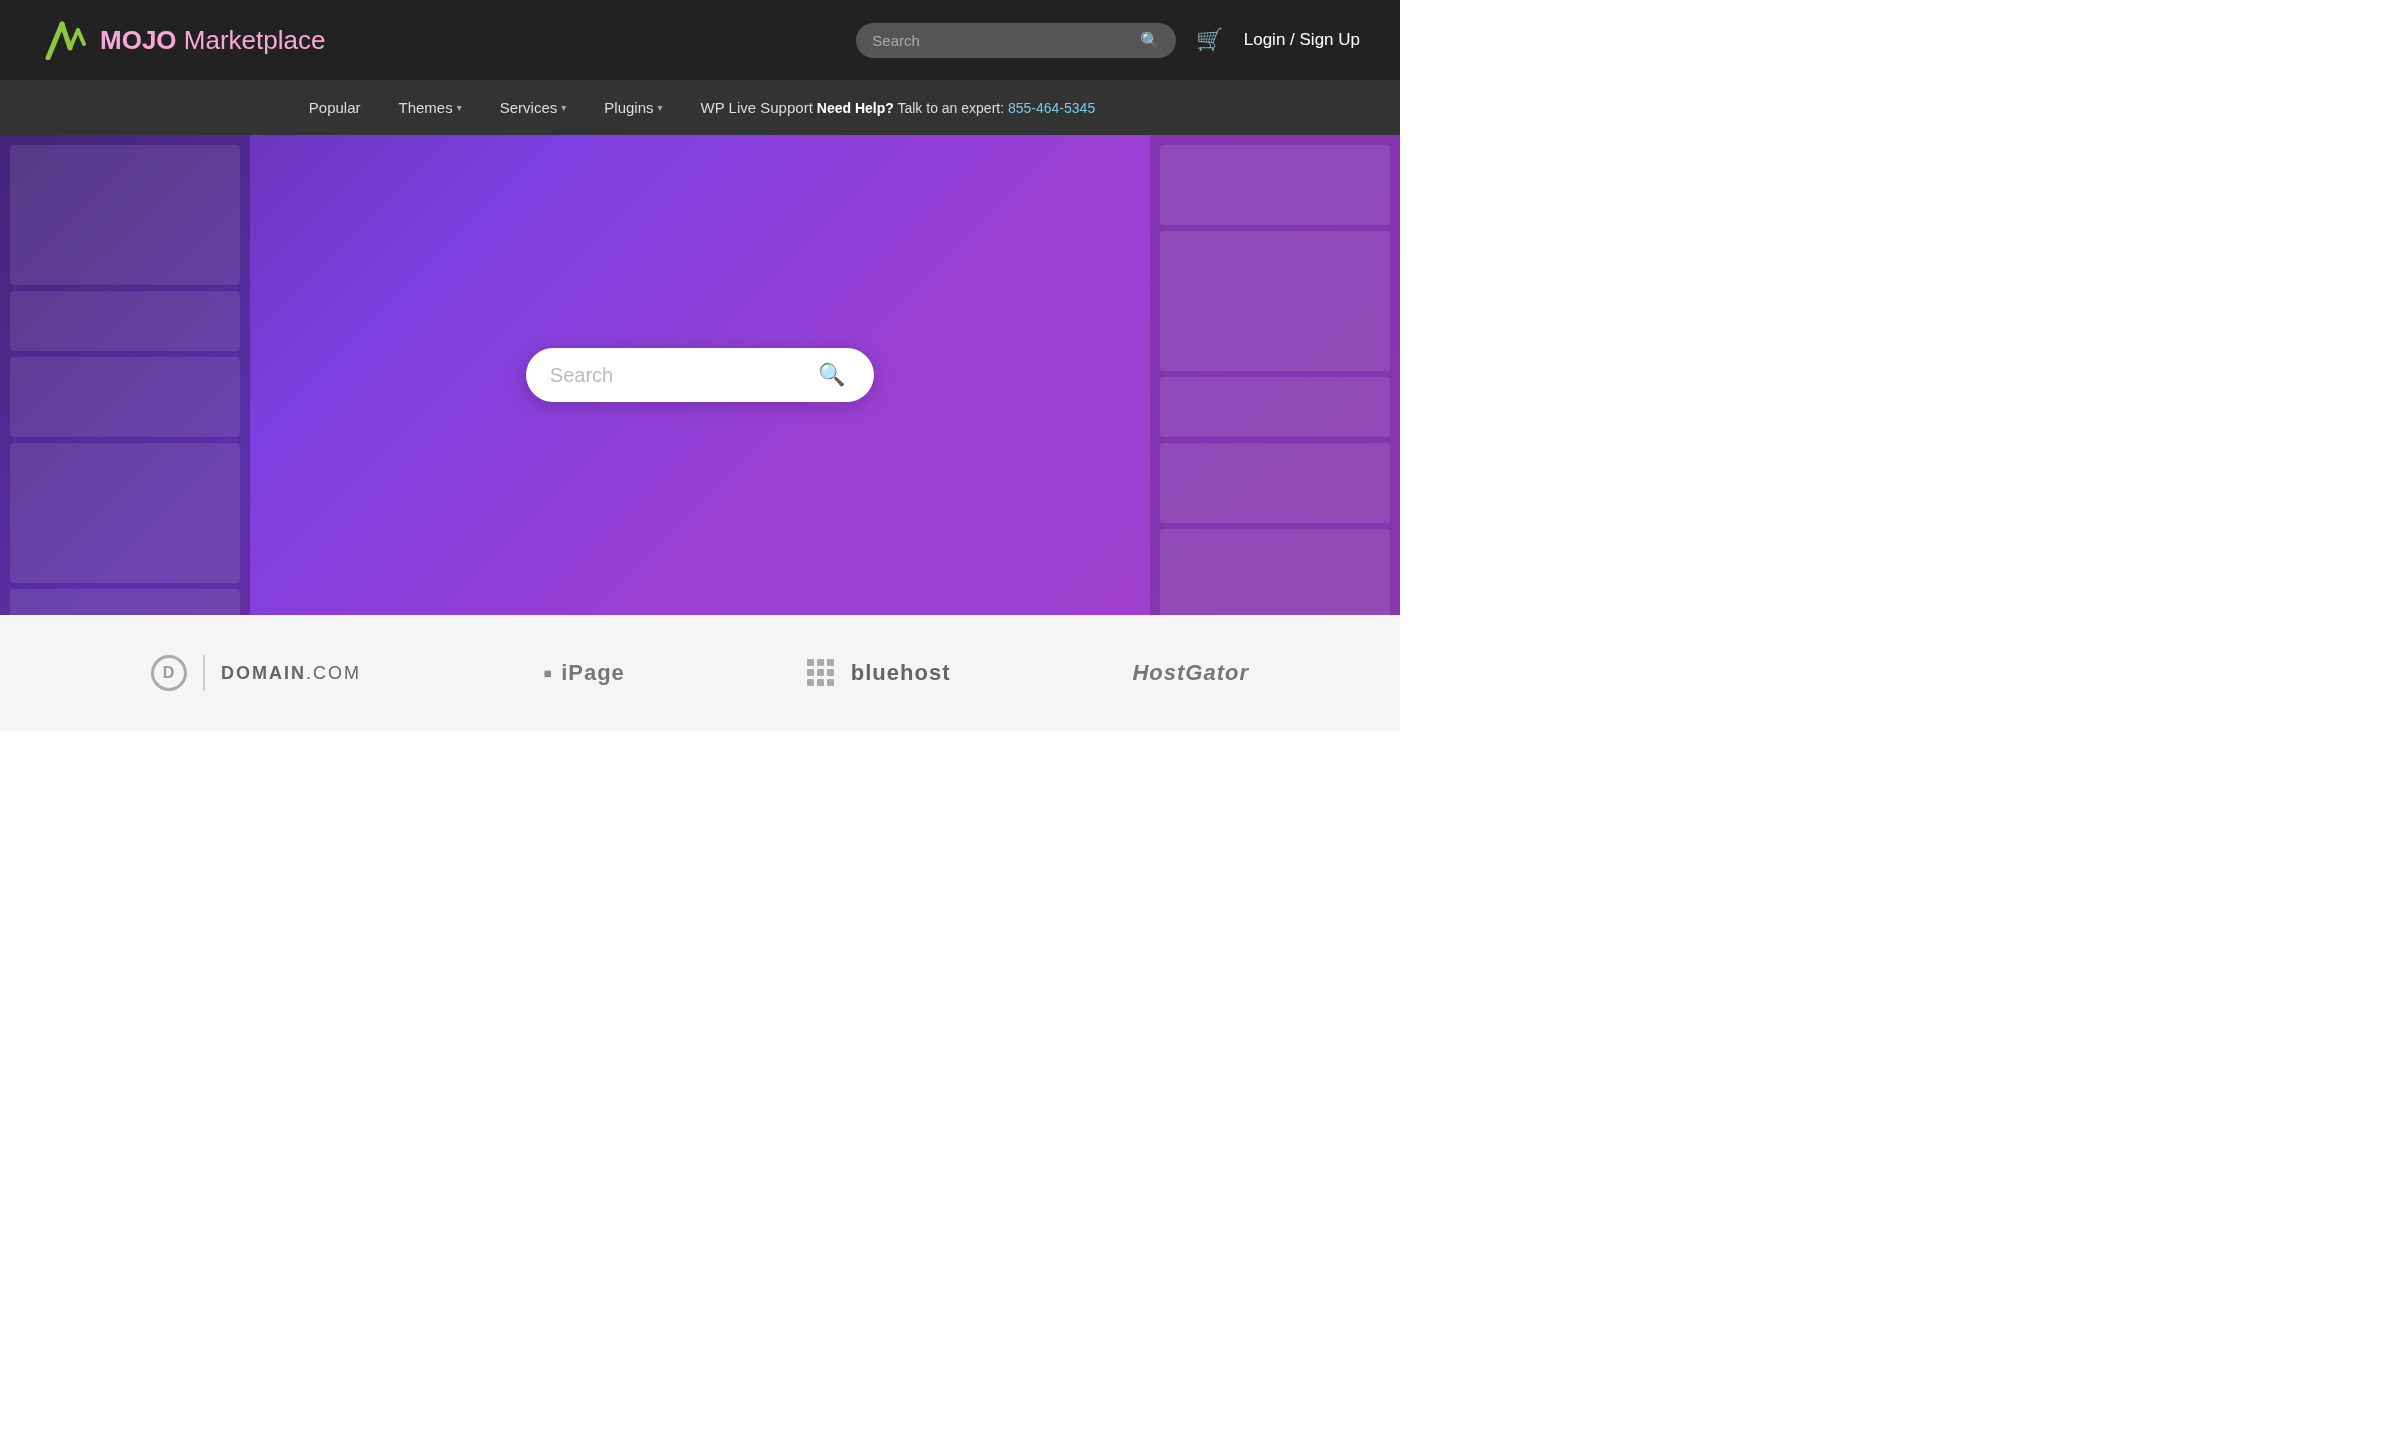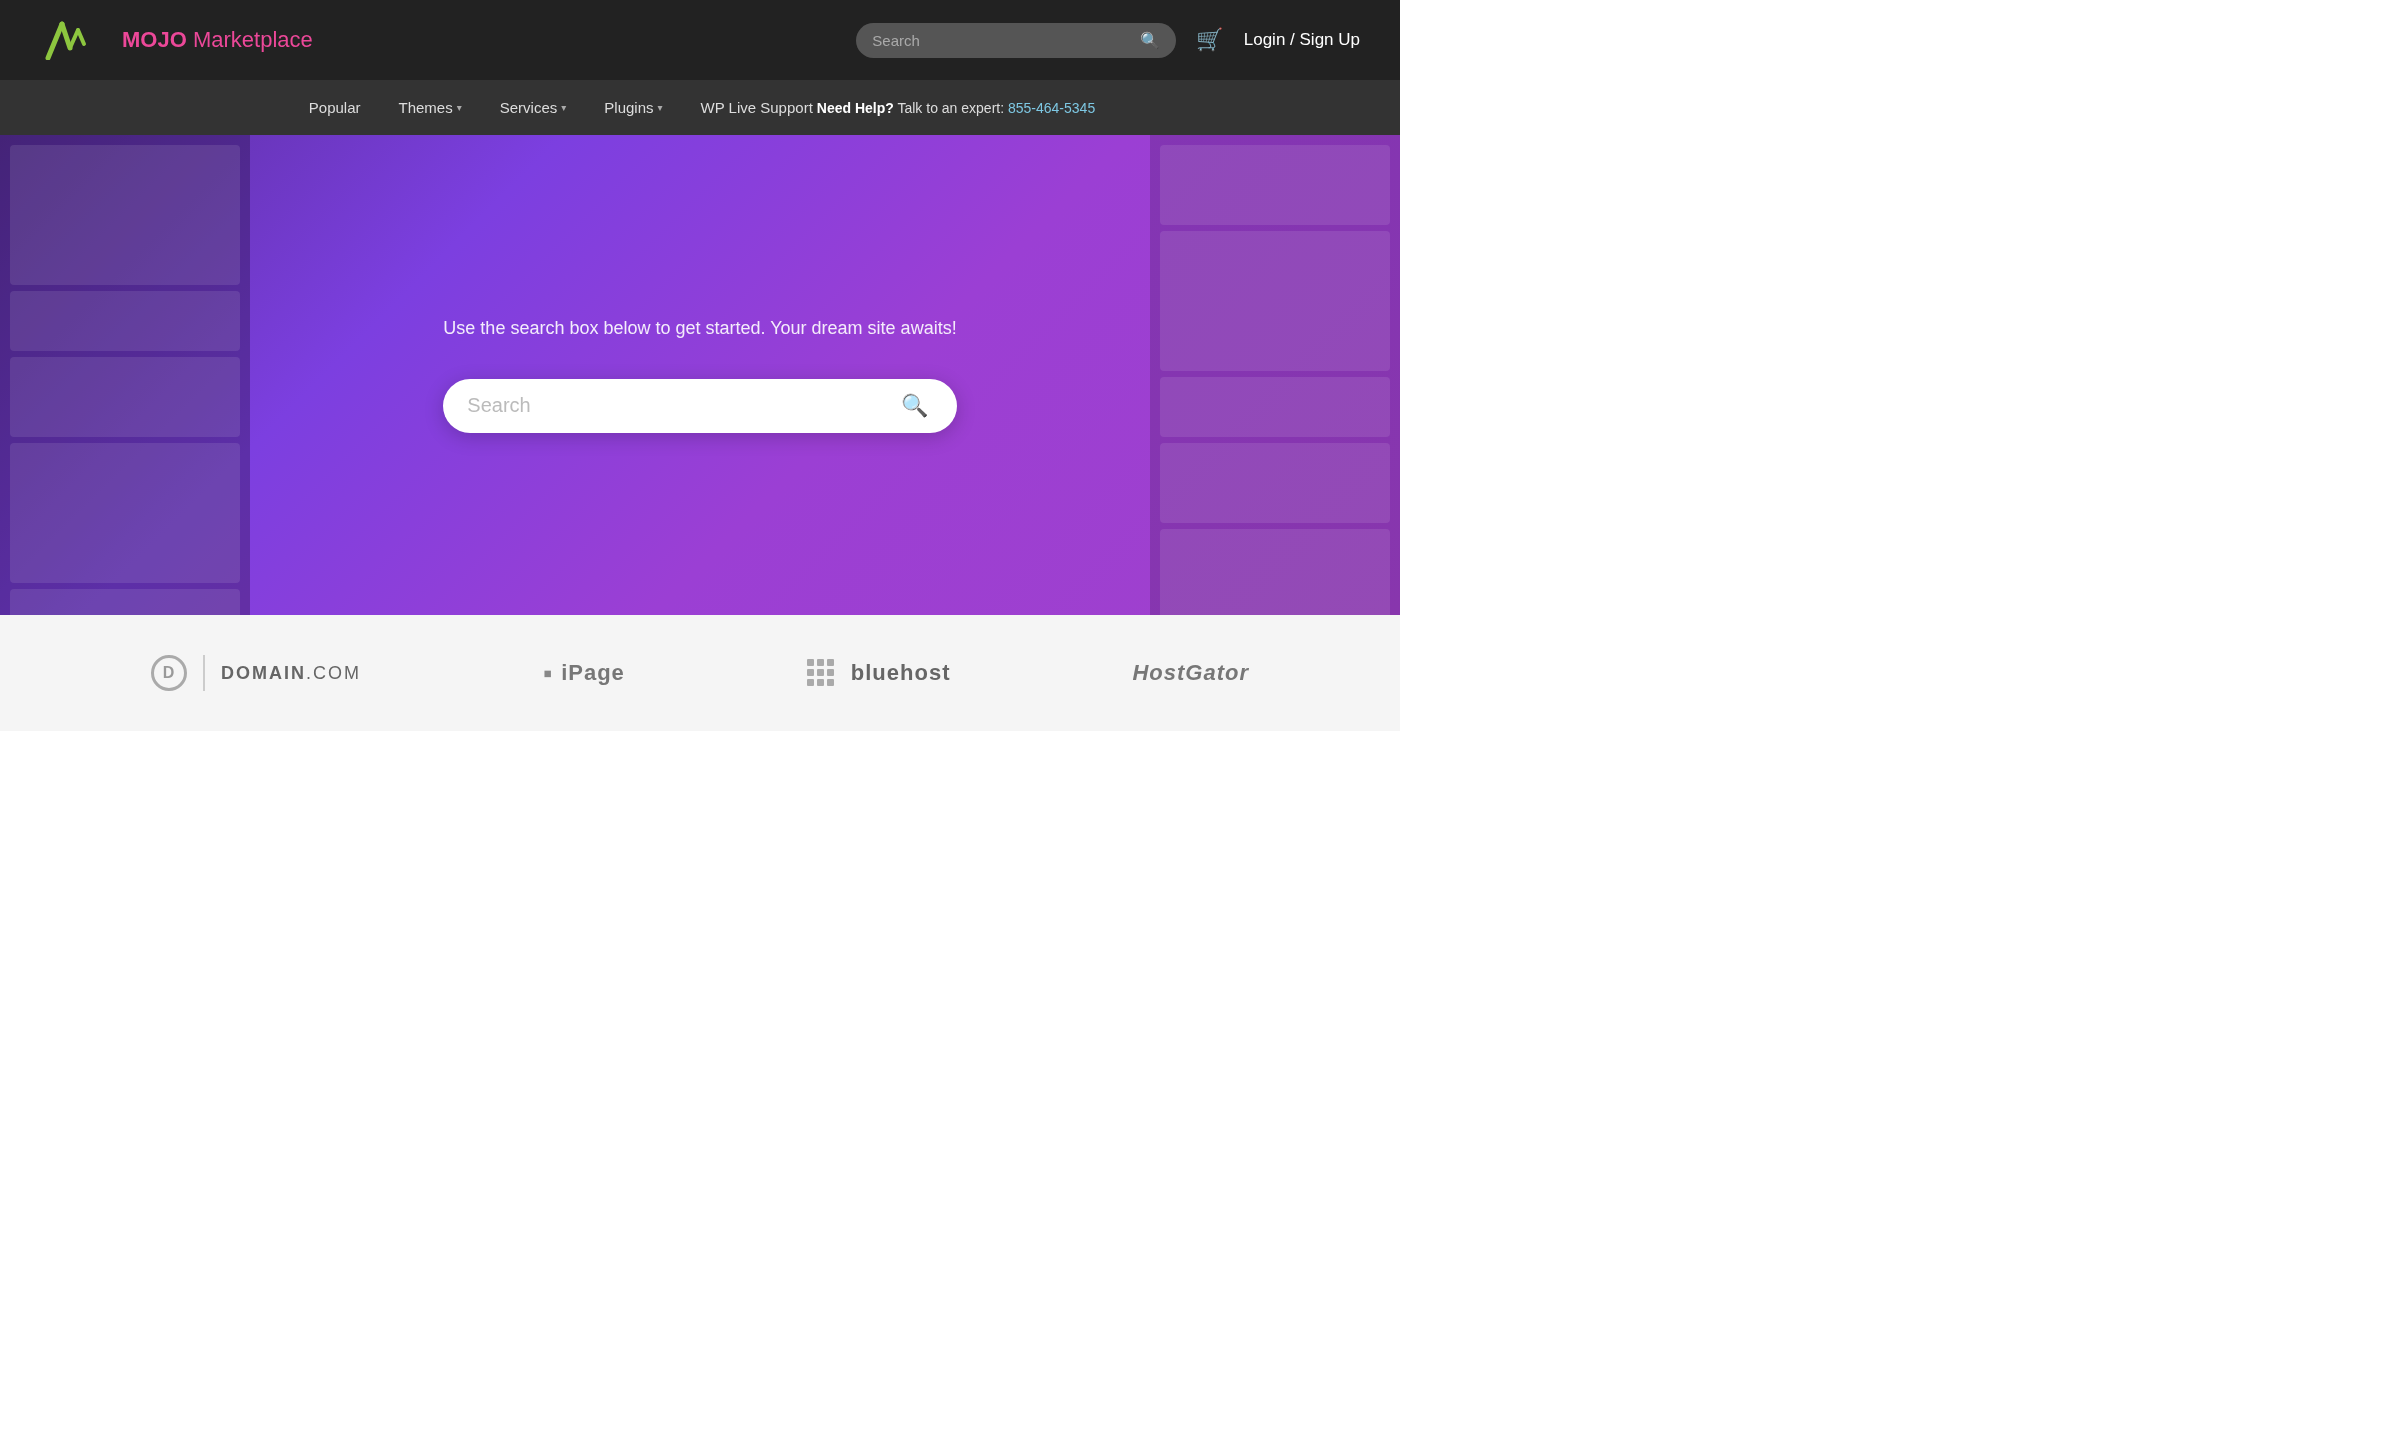--- a/index.html
+++ b/index.html
@@ -17,25 +17,24 @@
     .logo-area {
       display: flex;
       align-items: center;
       gap: 10px;
     }
     .logo-icon {
       width: 50px;
       height: 40px;
     }
     .logo-text {
-      color: #ec4899;
-      font-size: 22px;
+      color: #f9a8d4;
+      font-size: 26px;
       font-weight: 400;
       letter-spacing: 0;
-      margin-left: 22px;
     }
     .logo-text strong {
       font-weight: 800;
     }
     .header-right {
       display: flex;
       align-items: center;
       gap: 20px;
     }
     .search-bar-header {
@@ -321,21 +320,20 @@
 
   <div class="hero-bg-right">
     <div class="thumb-placeholder"></div>
     <div class="thumb-placeholder tall"></div>
     <div class="thumb-placeholder short"></div>
     <div class="thumb-placeholder"></div>
     <div class="thumb-placeholder tall"></div>
   </div>
 
   <div class="hero-content">
-    <p class="hero-subtitle">Use the search box below to get started. Your dream site awaits!</p>
     <div class="hero-search-wrap">
       <input class="hero-search-input" type="text" placeholder="Search" style="">
       <button class="hero-search-btn">
         <span>🔍</span>
       </button>
     </div>
   </div>
 </section>
 
 <section class="partners">

